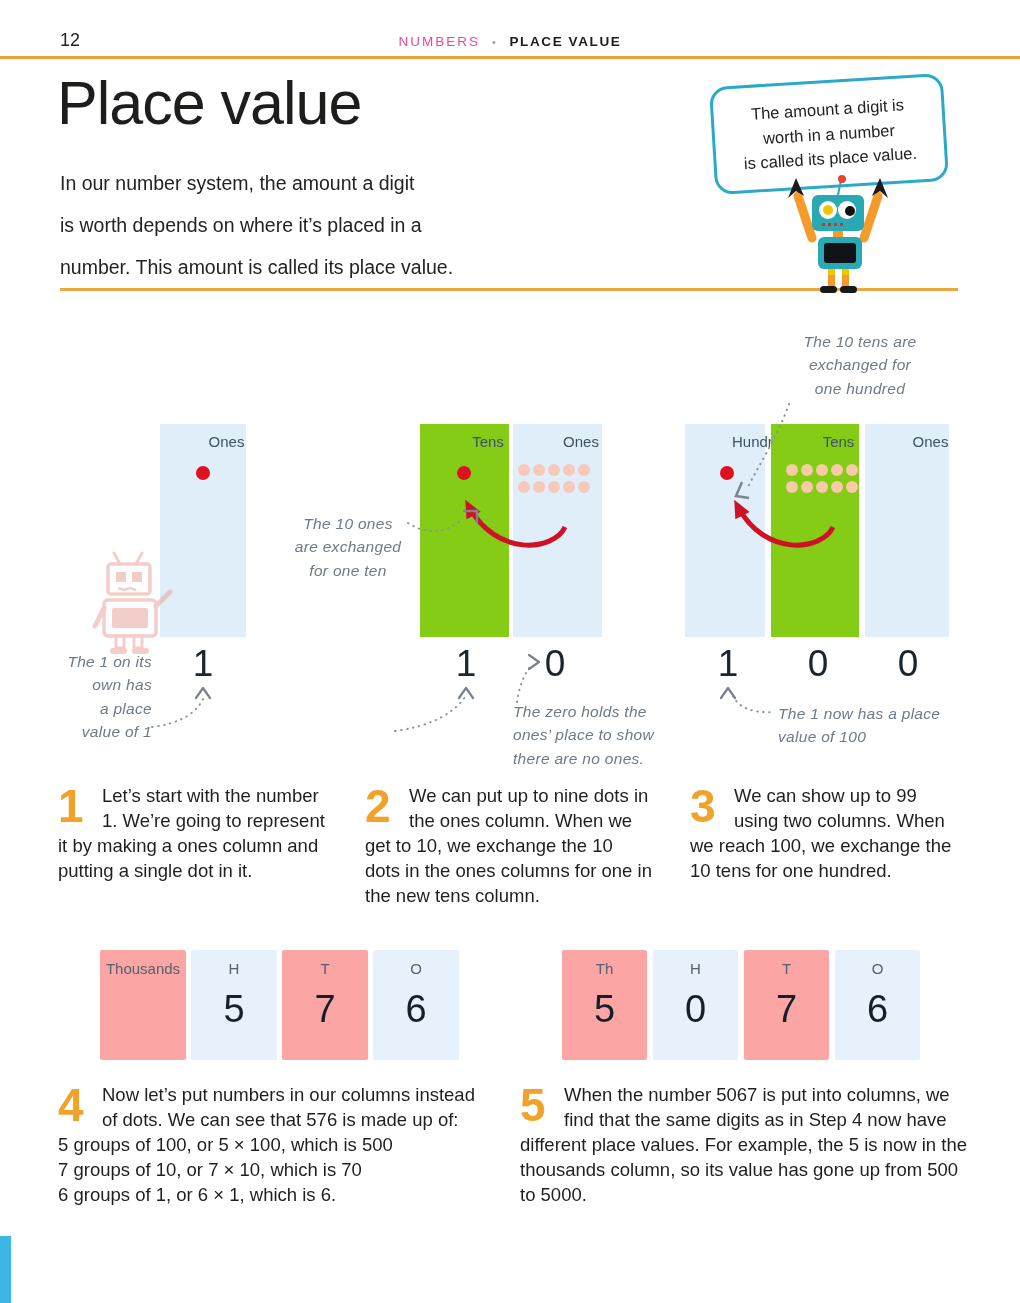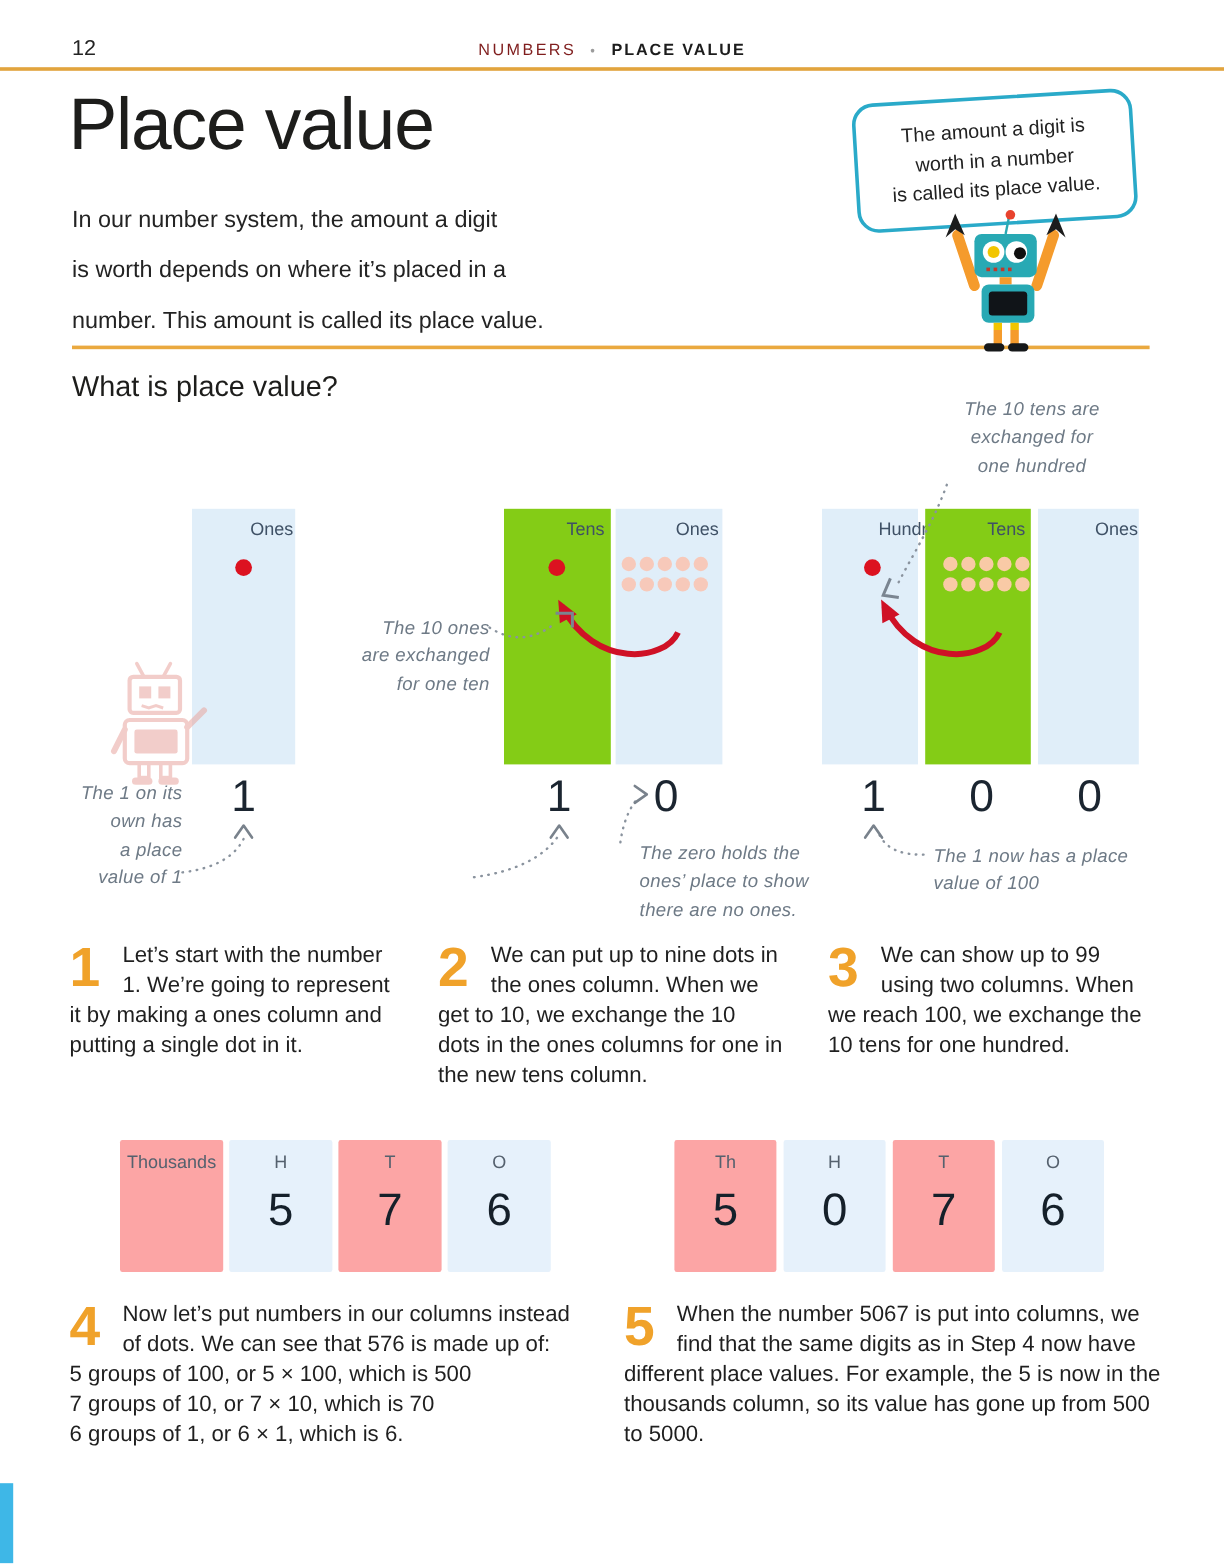--- a/index.html
+++ b/index.html
@@ -2,21 +2,21 @@
 <html><head>
 <meta charset="utf-8">
 <style>
   html,body{margin:0;padding:0;background:#fff;}
   .page{position:relative;width:1020px;height:1303px;background:#ffffff;
         font-family:"Liberation Sans",sans-serif;color:#1d1d1b;overflow:hidden;}
 
   
   .hdr-num{position:absolute;left:60px;top:30px;font-size:18px;color:#232323;}
   .hdr-center{position:absolute;left:0;top:34px;width:100%;text-align:center;font-size:13.5px;letter-spacing:2px;}
-  .hdr-sec{color:#7f1d1d;}
+  .hdr-sec{color:#ec4899;}
   .hdr-dot{color:#9b9b9b;margin:0 6px;font-size:11px;}
   .hdr-topic{color:#1c1c1c;font-weight:bold;letter-spacing:1.6px;}
   .rule-top{position:absolute;left:0;top:56px;width:1020px;height:3px;background:#e2a43d;}
   .rule-2{position:absolute;left:60px;top:288px;width:898px;height:3px;background:#eaa93f;}
 
   
   .title{position:absolute;left:57px;top:68px;font-size:61px;letter-spacing:-1px;color:#1d1d1b;}
   .intro{position:absolute;left:60px;top:162px;font-size:19.5px;line-height:42px;white-space:pre-line;color:#232323;}
 
   
@@ -108,21 +108,20 @@
     <rect x="46" y="71" width="32" height="20" rx="3" fill="#101418"></rect>
     <rect x="50" y="97" width="7" height="6" fill="#f2c500"></rect>
       <rect x="64" y="97" width="7" height="6" fill="#f2c500"></rect>
     <rect x="50" y="103" width="7" height="12" fill="#f59b2c"></rect>
       <rect x="64" y="103" width="7" height="12" fill="#f59b2c"></rect>
     <rect x="42" y="114" width="17" height="7" rx="3.5" fill="#16181a"></rect>
       <rect x="62" y="114" width="17" height="7" rx="3.5" fill="#16181a"></rect>
   </svg>
   <div class="rule-2"></div>
 
-  <div class="h2">What is place value?</div>
 
   <svg class="pink-robot" width="88" height="106" viewBox="0 0 88 106">
     <line x1="30" y1="14" x2="24" y2="3" stroke="#e9a6a0" stroke-width="3" stroke-linecap="round"></line>
     <line x1="46" y1="14" x2="52" y2="3" stroke="#e9a6a0" stroke-width="3" stroke-linecap="round"></line>
     <rect x="18" y="14" width="42" height="30" rx="3" fill="none" stroke="#e9a6a0" stroke-width="3.5"></rect>
     <rect x="26" y="22" width="10" height="10" fill="#e9a6a0"></rect>
       <rect x="42" y="22" width="10" height="10" fill="#e9a6a0"></rect>
     <polyline points="28,38 34,40 40,38 46,40" fill="none" stroke="#e9a6a0" stroke-width="2.5"></polyline>
     <line x1="66" y1="56" x2="80" y2="42" stroke="#e9a6a0" stroke-width="5" stroke-linecap="round"></line>
     <line x1="14" y1="58" x2="5" y2="76" stroke="#e9a6a0" stroke-width="5" stroke-linecap="round"></line>
@@ -185,28 +184,28 @@
   <div class="digit" style="left:183px">1</div>
   <div class="digit" style="left:446px">1</div>
   <div class="digit" style="left:535px">0</div>
   <div class="digit" style="left:708px">1</div>
   <div class="digit" style="left:798px">0</div>
   <div class="digit" style="left:888px">0</div>
 
   <div class="anno" style="left:790px;top:330px;width:140px;text-align:center">The 10 tens are
 exchanged for
 one hundred</div>
-  <div class="anno" style="left:288px;top:512px;width:120px;text-align:right">The 10 ones
+  <div class="anno" style="left:288px;top:512px;width:120px;text-align:center">The 10 ones
 are exchanged
 for one ten</div>
   <div class="anno" style="left:52px;top:650px;width:100px;text-align:right">The 1 on its
 own has
 a place
 value of 1</div>
-  <div class="anno" style="left:533px;top:700px;width:170px">The zero holds the
+  <div class="anno" style="left:513px;top:700px;width:170px">The zero holds the
 ones’ place to show
 there are no ones.</div>
   <div class="anno" style="left:778px;top:702px;width:190px">The 1 now has a place
 value of 100</div>
 
   <svg class="overlay" width="1020" height="1303" viewBox="0 0 1020 1303">
     <defs>
       <marker id="redarrow" markerUnits="userSpaceOnUse" markerWidth="22" markerHeight="22" refX="14" refY="10" orient="auto">
         <path d="M2,2 L20,10 L2,18 z" fill="#cf1126"></path>
       </marker>

